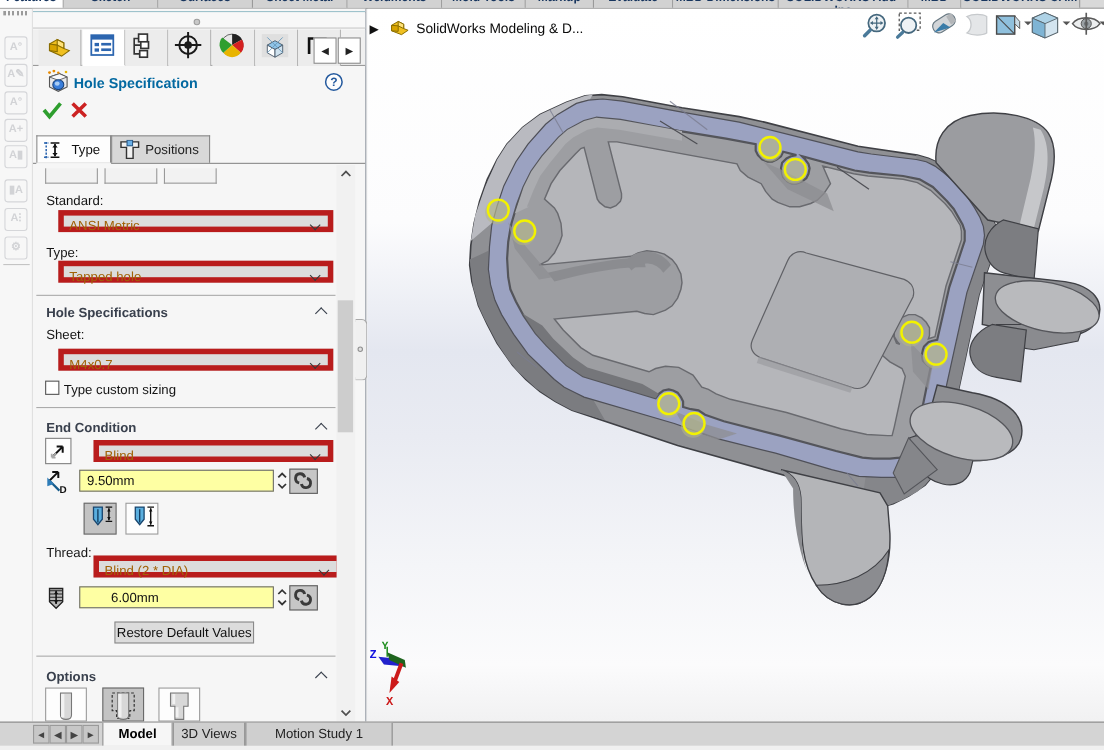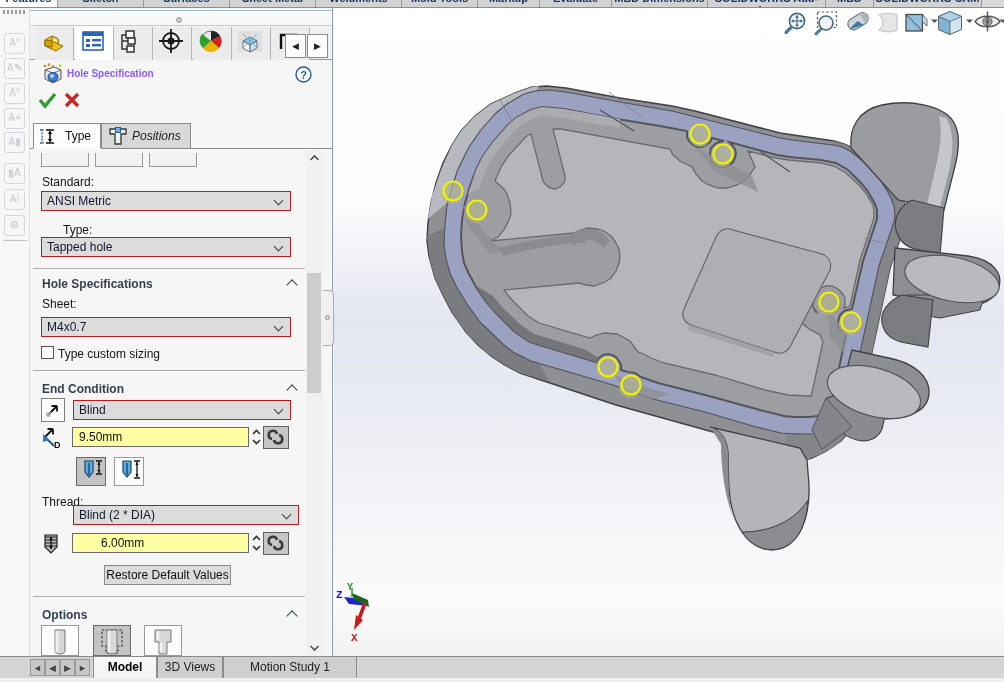--- a/index.html
+++ b/index.html
@@ -18,21 +18,21 @@
 #panel { left:30px; top:8px; width:303px; height:648px; background:#f6f6f6; border-right:1px solid #9aa0a8; }
 #pm-topstrip { left:0; top:0; width:302px; height:3px; background:#f7f7f7; border-bottom:1px solid #9fc3cc; }
 #pm-grab { left:0; top:4px; width:302px; height:14px; background:#f8f8f8; border-bottom:1px solid #c8c8c8; }
 #pm-grab .dot { position:absolute; left:146px; top:5px; width:6px; height:6px; border-radius:50%; background:#c8c8c8; border:1px solid #9f9f9f; }
 #pmtabs { left:0; top:19px; width:302px; height:33px; background:#f0f0f0; border-bottom:1px solid #9a9a9a; }
 .pmtab { position:absolute; top:0; width:39px; height:33px; border-right:1px solid #b5b5b5; background:#ececec; }
 .pmtab.act { background:#ffffff; border-bottom:1px solid #ffffff; }
 
 .lbl { position:absolute; font-size:12px; color:#141414;text-align:center; }
 .hdr { position:absolute; font-size:12px; font-weight:bold; color:#39404d; }
-.combo { position:absolute; height:20px; background:#dcdcdc; border:1px solid #b91c1c; font-size:12px; color:#0f172a; line-height:18px; padding-left:5px; }
+.combo { position:absolute; height:20px; background:#dcdcdc; border:5px solid #b91c1c; font-size:12px; color:#a16207; line-height:18px; padding-left:5px;margin-left:12px; }
 .combo .chv { position:absolute; right:8px; top:5px; width:7px; height:7px; border-right:1.6px solid #3a3a3a; border-bottom:1.6px solid #3a3a3a; transform:rotate(45deg); }
 .ylw { position:absolute; height:20px; background:#feffa3; border:1px solid #6a6a6a; font-size:12px; color:#101010; line-height:18px; padding-left:6px; }
 .divider { position:absolute; left:3px; width:272px; height:1px; background:#ababab; }
 .grpchv { position:absolute; width:8px; height:8px; border-left:1.7px solid #39404d; border-top:1.7px solid #39404d; transform:rotate(45deg); }
 .btn { position:absolute; background:#dcdcdc; border:1px solid #8a8a8a; font-size:12px; color:#101010; text-align:center; }
 
 #sb { left:276px; top:142px; width:17px; height:506px; background:#f1f1f1; }
 #sb .arr { position:absolute; left:0; width:17px; height:17px; color:#505050; }
 #sb .thumb { position:absolute; left:1px; top:123px; width:14px; height:120px; background:#cdcdcd; }
 
@@ -156,21 +156,21 @@
   <svg class="abs" style="left:11px;top:55px;" width="23" height="23" viewBox="0 0 23 23">
         <path d="M4 7 L13 4 L20 7 L20 16 L12 20 L4 16 Z" fill="#e8e8ea" stroke="#555" stroke-width="1"></path>
         <path d="M4 7 L13 4 L20 7 L12 10 Z" fill="#f8f8fa" stroke="#555" stroke-width="0.8"></path>
         <ellipse cx="12" cy="14" rx="5" ry="4.5" fill="#3a7edb" stroke="#1a447e"></ellipse>
         <ellipse cx="11" cy="13" rx="2.2" ry="2" fill="#a9ccf4"></ellipse>
         <circle cx="4" cy="3" r="1.3" fill="#e88a00"></circle>
         <circle cx="8" cy="1.6" r="1.3" fill="#e88a00"></circle>
         <circle cx="12" cy="3" r="1.1" fill="#e88a00"></circle>
         <circle cx="19" cy="2.5" r="1.2" fill="#e8b400"></circle>
       </svg>
-  <div class="abs" style="left:37px;top:60px;font-size:10px;font-weight:bold;color:#8b5cf6;">Hole Specification</div>
+  <div class="abs" style="left:37px;top:60px;font-size:13px;font-weight:bold;color:#0369a1;">Hole Specification</div>
   <svg class="abs" style="left:265px;top:58px;" width="17" height="17" viewBox="0 0 17 17">
         <circle cx="8.5" cy="8.5" r="7.5" fill="#fdfdfd" stroke="#255a9e" stroke-width="1.4"></circle>
         <text x="8.5" y="12.5" font-size="11" font-weight="bold" fill="#255a9e" text-anchor="middle" font-family="Liberation Sans">?</text>
       </svg>
 
   <svg class="abs" style="left:8px;top:83px;" width="50" height="19" viewBox="0 0 50 19">
         <path d="M2 9 L7 15 L17 3" fill="none" stroke="#2e9e2e" stroke-width="3.4"></path>
         <path d="M28 3 L40 15 M40 3 L28 15" fill="none" stroke="#cc2222" stroke-width="3.2"></path>
       </svg>
 
@@ -181,32 +181,32 @@
           <path d="M11 3 V14" stroke="#111" stroke-width="1.6"></path>
           <path d="M11 3 L8.6 6 H13.4 Z M11 14 L8.6 11 H13.4 Z" fill="#111"></path>
         </svg>
     <div style="position:absolute;left:31px;top:5px;font-size:12px;color:#111;">Type</div>
   </div>
   <div class="abs" style="left:71px;top:115px;width:90px;height:25px;background:#d8d8d8;border:1px solid #8a8a8a;border-bottom:none;">
     <svg style="position:absolute;left:6px;top:3px;" width="20" height="19" viewBox="0 0 20 19">
           <path d="M2 2 H18 V7 H13 V17 H7 V7 H2 Z" fill="#f2f2f2" stroke="#333" stroke-width="1.3"></path>
           <rect x="7.5" y="0.5" width="5" height="5" fill="#6ab0e8" stroke="#2a5a88"></rect>
         </svg>
-    <div style="position:absolute;left:30px;top:5px;font-size:12px;color:#222;font-style:italic;">Positions</div>
+    <div style="position:absolute;left:30px;top:5px;font-size:12px;color:#222;">Positions</div>
   </div>
   <div class="abs" style="left:0px;top:140px;width:302px;height:1px;background:#8a8a8a;"></div>
   <div class="abs" style="left:3px;top:140px;width:68px;height:1px;background:#fdfdfd;"></div>
 
   <div class="abs" style="left:11px;top:145px;width:48px;height:14px;border:1px solid #999;border-top:none;background:#f2f2f2;"></div>
   <div class="abs" style="left:65px;top:145px;width:48px;height:14px;border:1px solid #999;border-top:none;background:#f2f2f2;"></div>
   <div class="abs" style="left:119px;top:145px;width:48px;height:14px;border:1px solid #999;border-top:none;background:#f2f2f2;"></div>
 
   <div class="lbl" style="left:12px;top:167px;">Standard:</div>
   <div class="combo" style="left:11px;top:183px;width:250px;">ANSI Metric<span class="chv"></span></div>
-  <div class="lbl" style="left:12px;top:215px;margin-left:21px;">Type:</div>
+  <div class="lbl" style="left:12px;top:215px;">Type:</div>
   <div class="combo" style="left:11px;top:229px;width:250px;">Tapped hole<span class="chv"></span></div>
 
   <div class="divider" style="top:260px;"></div>
   <div class="hdr" style="left:12px;top:269px;">Hole Specifications</div>
   <div class="grpchv" style="left:258px;top:273px;"></div>
   <div class="lbl" style="left:12px;top:289px;">Sheet:</div>
   <div class="combo" style="left:11px;top:309px;width:250px;">M4x0.7<span class="chv"></span></div>
   <div class="abs" style="left:11px;top:338px;width:13px;height:13px;background:#fff;border:1px solid #555;"></div>
   <div class="lbl" style="left:28px;top:339px;">Type custom sizing</div>
 
@@ -434,20 +434,31 @@
       </g>
       <g>
         <path d="M975,21.5 C980,14.5 995,14.5 1000,21.5 C995,28.5 980,28.5 975,21.5 Z" fill="#eceeef" stroke="#5a5a5a" stroke-width="1.4"></path>
         <circle cx="987.5" cy="21.5" r="4.6" fill="#9aa0a4" stroke="#4a4a4a" stroke-width="0.8"></circle>
         <circle cx="987.5" cy="21.5" r="2" fill="#6a7074"></circle>
         <path d="M987.5,11.5 L987.5,31.5" stroke="#5a5a5a" stroke-width="1.5"></path>
         <path d="M999.5,19.5 L1003,23 L1006.5,19.5 Z" fill="#555"></path>
       </g>
     </g>
   </svg>
+  <div id="crumb">
+    <span style="color:#111;font-size:11px;">▶</span>
+    <svg width="21" height="20" viewBox="0 0 21 20" style="vertical-align:-5px;margin-left:4px;">
+          <g stroke="#8a6d00" stroke-width="0.9">
+            <path d="M4 8 L10 4.5 L15 7 L15 11 L19 12.5 L13 16.5 L4 13 Z" fill="#f0c020"></path>
+            <path d="M10 4.5 L15 7 L15 11 L10 8.5 Z" fill="#ffe27a"></path>
+            <path d="M4 8 L10 8.5 L10 13.5 L4 13 Z" fill="#d8a400"></path>
+          </g>
+        </svg>
+    <span style="margin-left:2px;">SolidWorks Modeling &amp; D...</span>
+  </div>
 </div>
 
 <div id="bottombar" class="abs">
   <div class="nav" style="left:30px;">◄</div>
   <div class="nav" style="left:45px;">◀</div>
   <div class="nav" style="left:60px;">▶</div>
   <div class="nav" style="left:75px;">►</div>
   <div class="btab act" style="left:93px;width:64px;">Model</div>
   <div class="btab" style="left:157px;width:66px;">3D Views</div>
   <div class="btab" style="left:223px;width:134px;">Motion Study 1</div>

